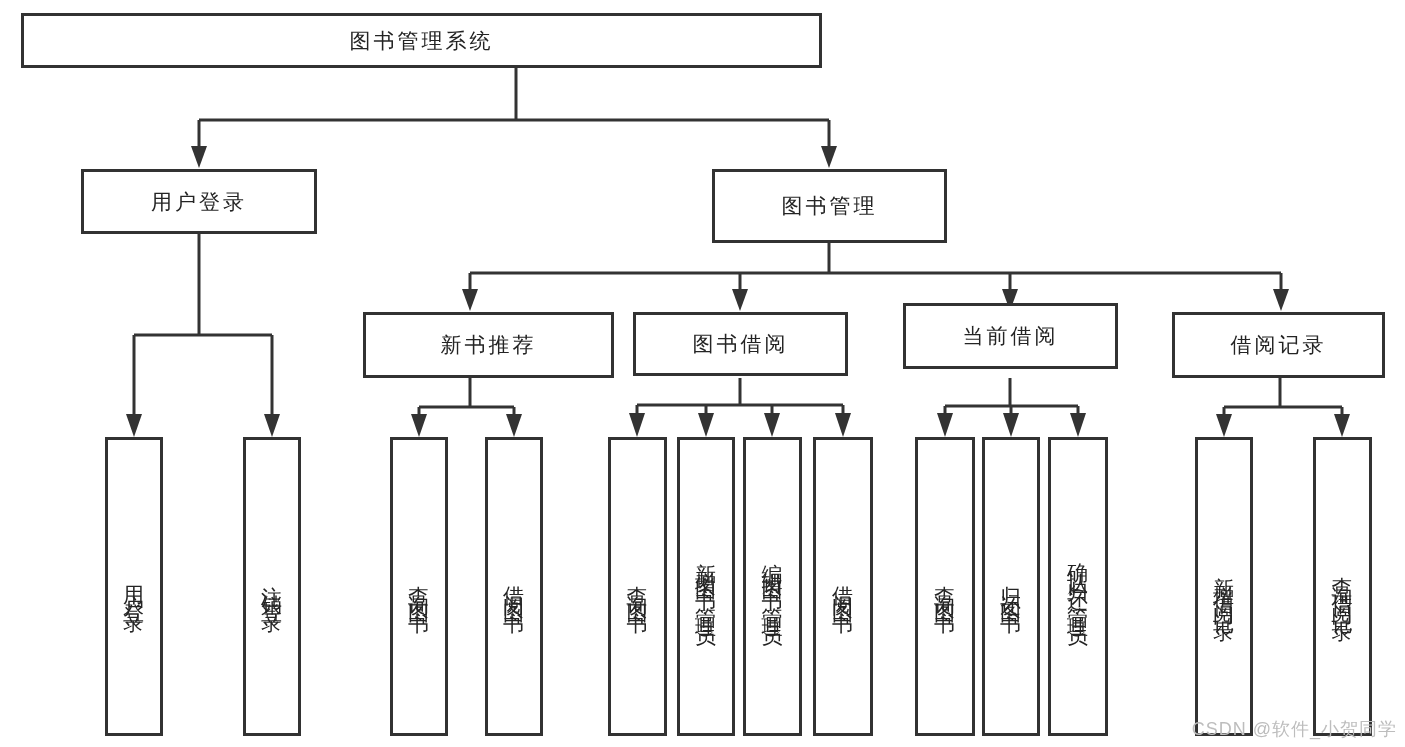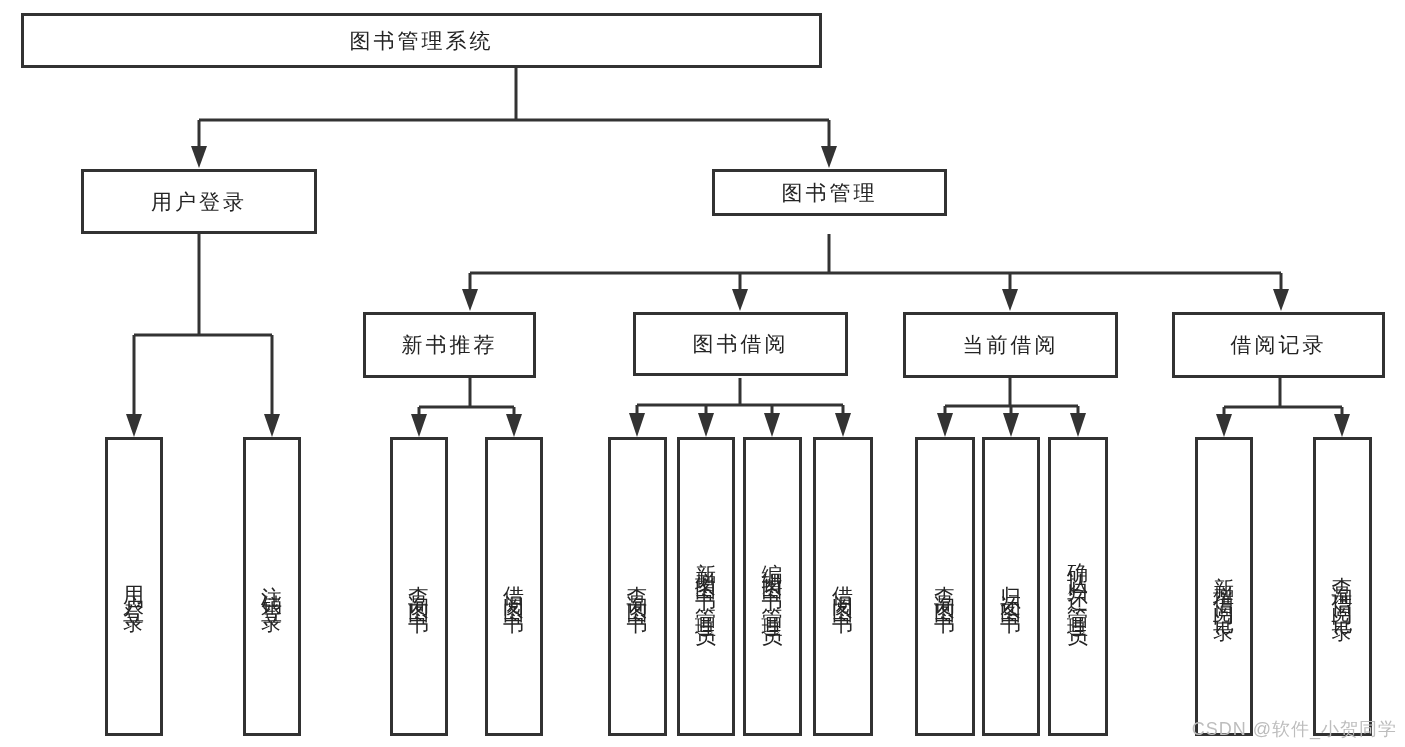--- a/index.html
+++ b/index.html
@@ -138,31 +138,31 @@
     </g>
   </svg>
 
   <div class="hbox" style="left:21px; top:13px; width:801px; height:55px;">
     <span>图书管理系统</span>
   </div>
 
   <div class="hbox" style="left:81px; top:169px; width:236px; height:65px;">
     <span>用户登录</span>
   </div>
-  <div class="hbox" style="left:712px; top:169px; width:235px; height:47px;">
+  <div class="hbox" style="left:712px; top:169px; width:235px; height:74px;">
     <span>图书管理</span>
   </div>
 
-  <div class="hbox" style="left:363px; top:312px; width:173px; height:66px;">
+  <div class="hbox" style="left:363px; top:312px; width:251px; height:66px;">
     <span>新书推荐</span>
   </div>
   <div class="hbox" style="left:633px; top:312px; width:215px; height:64px;">
     <span>图书借阅</span>
   </div>
-  <div class="hbox" style="left:903px; top:312px; width:215px; height:66px;">
+  <div class="hbox" style="left:903px; top:303px; width:215px; height:66px;">
     <span>当前借阅</span>
   </div>
   <div class="hbox" style="left:1172px; top:312px; width:213px; height:66px;">
     <span>借阅记录</span>
   </div>
 
   <div class="vbox" style="left:105px; top:437px; width:58px; height:299px;">
     <span>用户登录</span>
   </div>
   <div class="vbox" style="left:243px; top:437px; width:58px; height:299px;">

